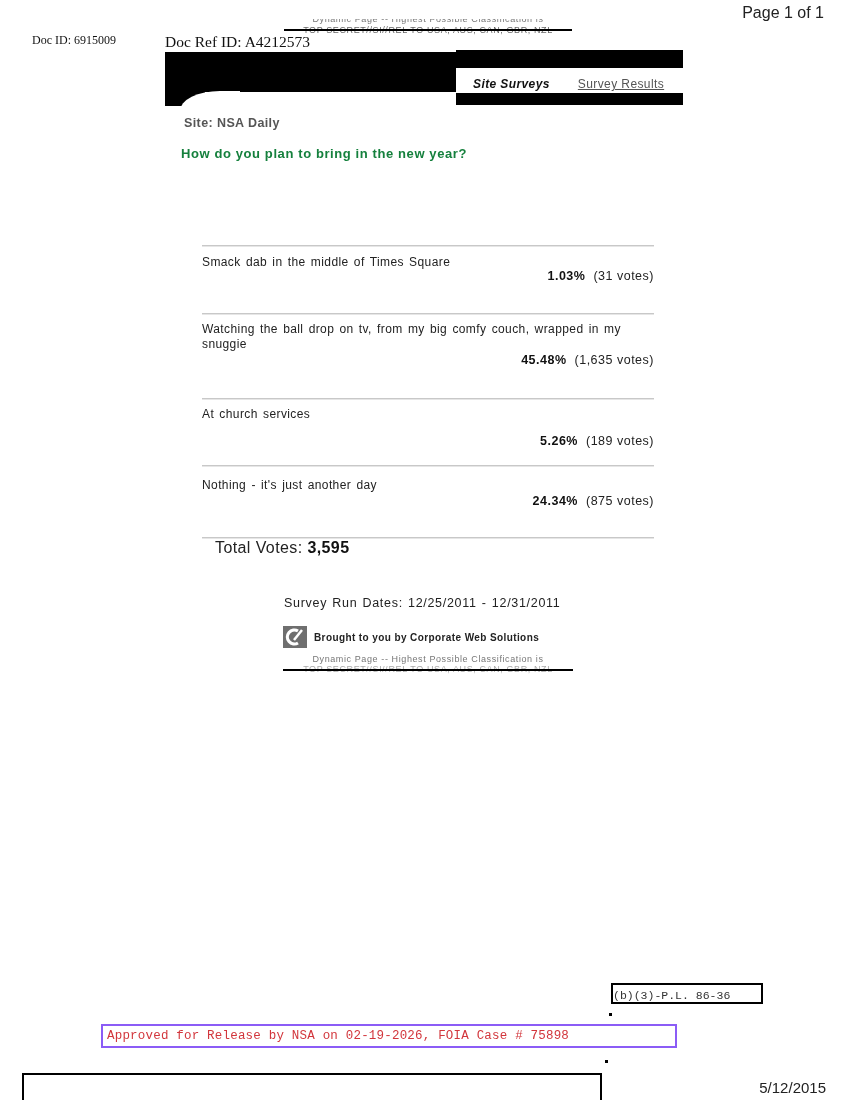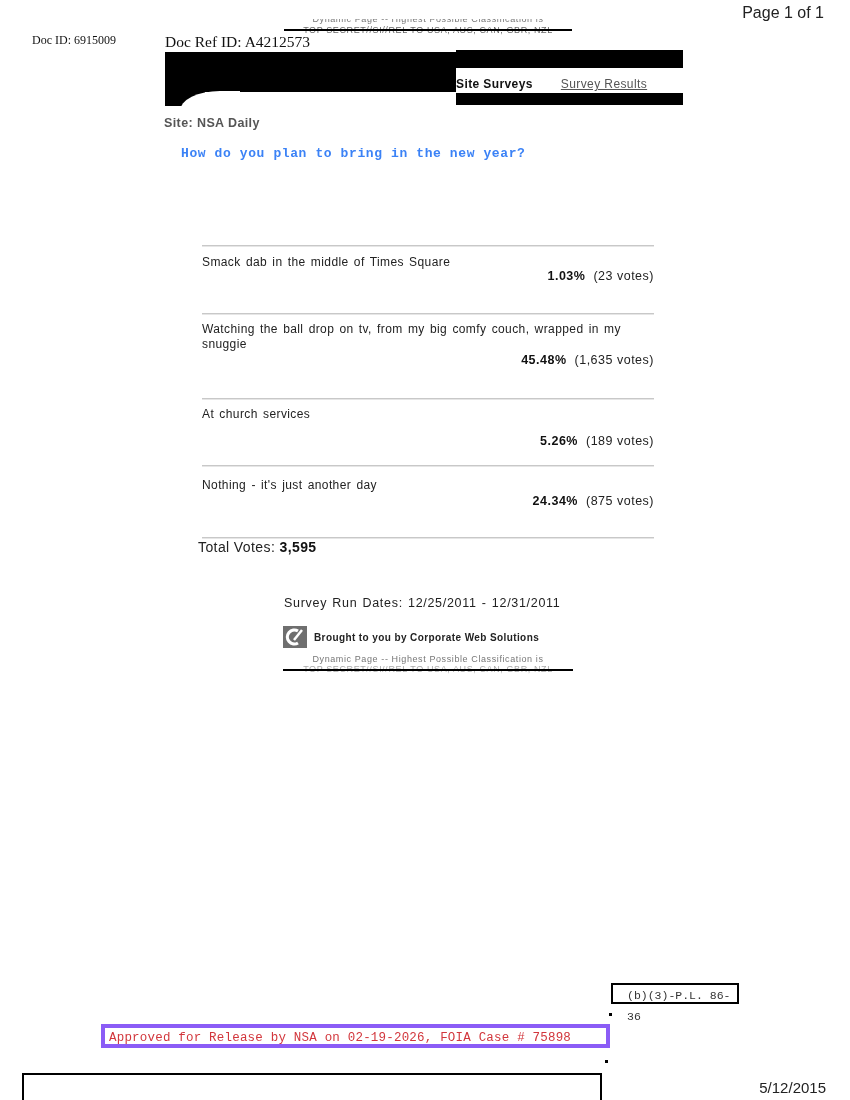--- a/index.html
+++ b/index.html
@@ -32,54 +32,54 @@
       left: 165px; top: 90px; width: 40px; height: 16px; background: #000;
     }
     #banner-curve-mask {
       left: 180px; top: 91px; width: 60px; height: 40px; background: #fff;
       border-top-left-radius: 40px 20px;
     }
     #banner-right-top { left: 456px; top: 50px; width: 227px; height: 18px; background: #000; }
     #banner-right-bottom { left: 456px; top: 93px; width: 227px; height: 12px; background: #000; }
 
     #nav { left: 456px; top: 77px; width: 227px; height: 16px; display: flex; font-size: 12px; letter-spacing: 0.4px; }
-    #tab-site-surveys { font-weight: bold; color: #111; }
+    #tab-site-surveys { margin-left: 17px; font-weight: bold; color: #111; font-style: italic; }
     #tab-survey-results { margin-left: 28px; color: #555; text-decoration: underline; text-align: center; }
 
-    #site-label { left: 164px; top: 116px; font-size: 12.5px; font-weight: bold; color: #555; letter-spacing: 0.4px; }
-    #question { left: 181px; top: 146px; font-size: 13px; font-weight: bold; color: #3b82f6; letter-spacing: 0.6px; font-family: Liberation Mono, monospace; }
+    #site-label { left: 184px; top: 116px; font-size: 12.5px; font-weight: bold; color: #555; letter-spacing: 0.4px; }
+    #question { left: 181px; top: 146px; font-size: 13px; font-weight: bold; color: #15803d; letter-spacing: 0.6px; }
 
     #answers { left: 202px; top: 187px; width: 452px; }
     .answer { position: relative; padding-bottom: 0; }
     .answer-text { font-size: 12px; color: #222; letter-spacing: 0.4px; line-height: 15px; word-spacing: 1.5px; }
     .answer-result { text-align: right; font-size: 12.5px; color: #222; letter-spacing: 0.5px; margin-top: 2px; }
     .answer-result .pct { font-weight: bold; color: #111; }
     .answer-result .votes { margin-left: 4px; }
     .divider { height: 1px; background: #c8c8c8; border-bottom: 1px solid #e6e6e6; }
 
-    #total { left: 198px; top: 539px; font-size: 14px; letter-spacing: 0.4px; color: #222; }
+    #total { left: 215px; top: 539px; font-size: 16px; letter-spacing: 0.4px; color: #222; }
     #total b { color: #111; }
 
     #run-dates { left: 284px; top: 596px; font-size: 12.5px; color: #222; letter-spacing: 0.7px; word-spacing: 1px; }
 
     #brand-logo {
       left: 283px; top: 626px; width: 24px; height: 22px; background: #7a7a7a;
       border-radius: 2px;
     }
     #brand-text { left: 314px; top: 632px; font-size: 10px; font-weight: bold; color: #222; letter-spacing: 0.4px; text-align: center; }
     #bottom-classif { left: 283px; top: 652px; width: 290px; line-height: 14px; }
     #bottom-classif .line1 { display: block; }
     #bottom-classif .line2 { display: block; height: 8px; overflow: hidden; line-height: 6px; color: #aaa;}
 
     #exemption-box {
-      left: 611px; top: 983px; width: 128px; height: 21px; border: 2px solid #000;
-      font-size: 11.5px; color: #333; line-height: 21px; padding-left: 14px; box-sizing: border-box;
+      left: 611px; top: 983px; width: 152px; height: 21px; border: 2px solid #000;
+      font-size: 11.5px; color: #333; line-height: 21px; padding-left: 0; box-sizing: border-box;
     }
     #release-box {
-      left: 101px; top: 1024px; width: 509px; height: 24px; border: 4px solid #8b5cf6;
+      left: 101px; top: 1024px; width: 576px; height: 24px; border: 2px solid #8b5cf6;
       box-sizing: border-box; font-size: 12.5px; color: #d2363c; line-height: 20px; padding-left: 4px; letter-spacing: 0.2px;
     }
     .dot { width: 3px; height: 3px; background: #000; }
     #empty-box {
       left: 22px; top: 1073px; width: 580px; height: 40px; border: 2px solid #000; border-bottom: none; box-sizing: border-box;
     }
     #print-date { right: 24px; top: 1079px; font-size: 15px; color: #222; }
   </style>
 </head>
 <body>
@@ -109,21 +109,21 @@
 <div class="abs" id="question">How do you plan to bring in the new year?</div>
 
 <div class="abs" id="answers">
   <div class="answer" style="height:58px;">
   </div>
   <div class="divider"></div>
   <div class="answer" style="height:58px; padding-top:8px;">
     <div class="answer-text">Smack dab in the middle of Times Square</div>
     <div class="answer-result" style="margin-top:-1px;">
       <span class="pct">1.03%</span>
-      <span class="votes">(23 votes)</span>
+      <span class="votes">(31 votes)</span>
     </div>
   </div>
   <div class="divider"></div>
   <div class="answer" style="height:76px; padding-top:7px;">
     <div class="answer-text">Watching the ball drop on tv, from my big comfy couch, wrapped in my snuggie</div>
     <div class="answer-result" style="margin-top:1px;">
       <span class="pct">45.48%</span>
       <span class="votes">(1,635 votes)</span>
     </div>
   </div>

